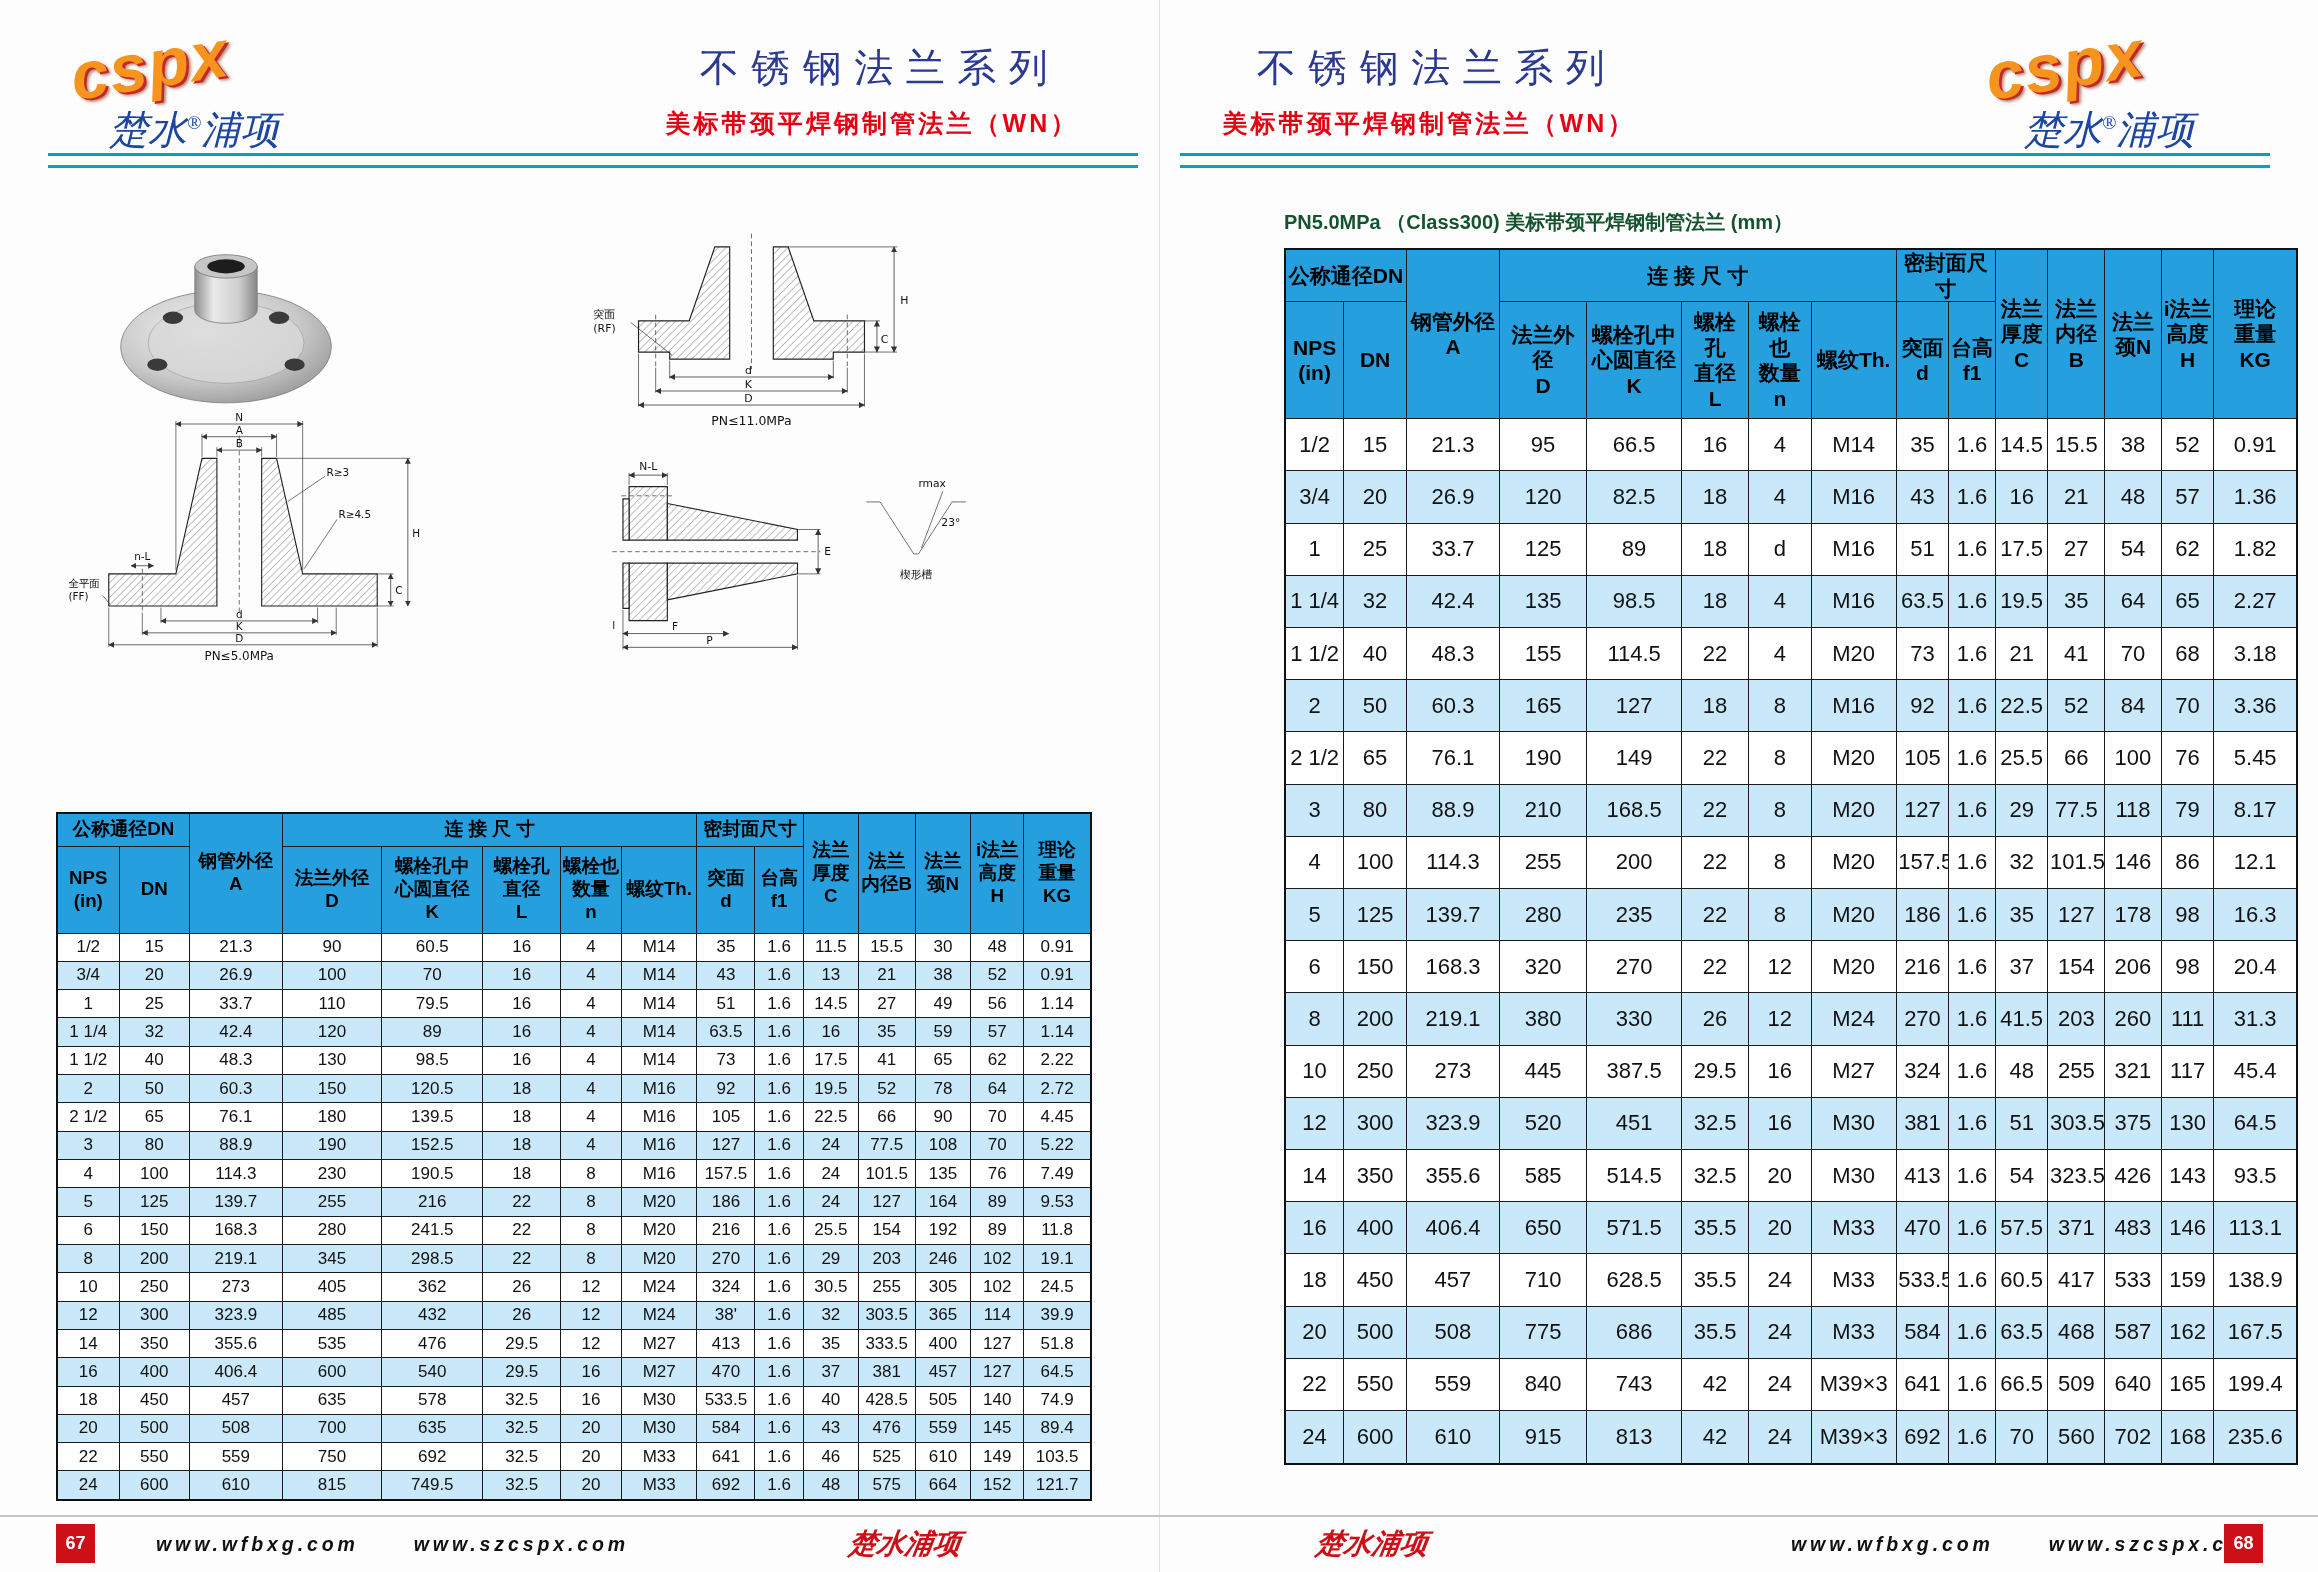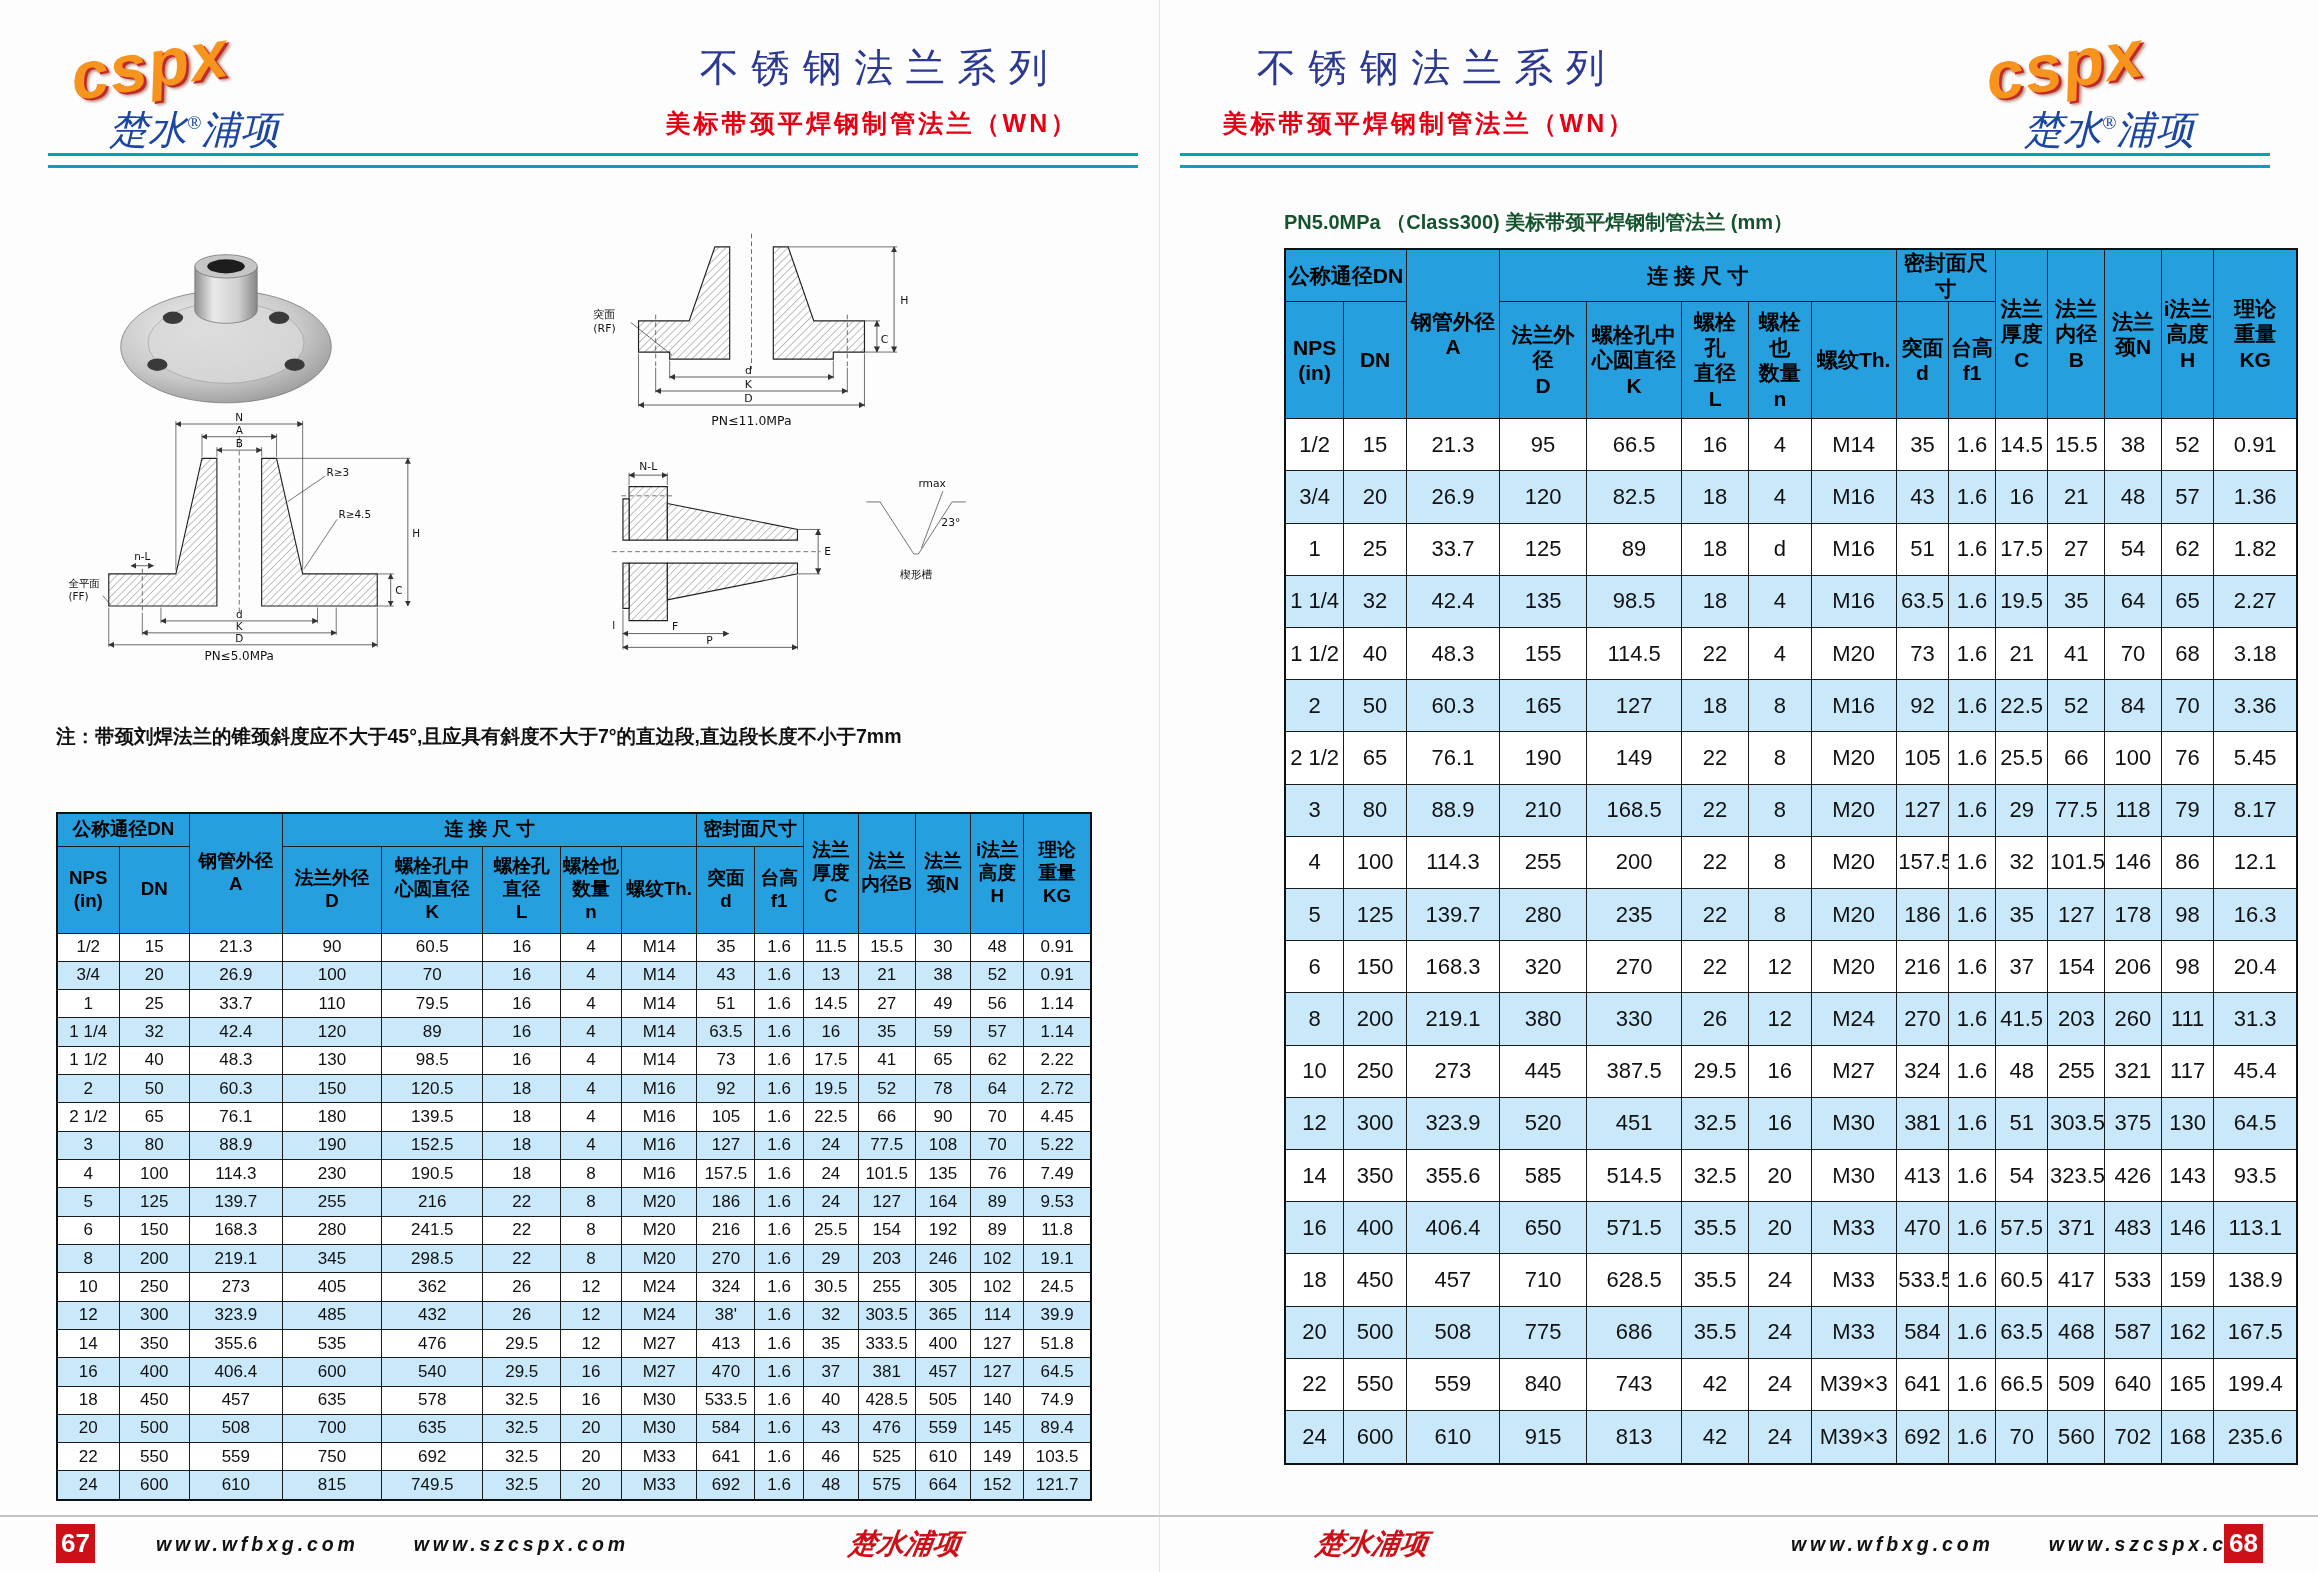--- a/index.html
+++ b/index.html
@@ -33,21 +33,21 @@
   table.spec tbody tr.alt td{background:#c9e8fa;}
   .t-left{font-size:17px;}
   .t-left thead tr.r1{height:33px;}  .t-left thead tr.r2{height:87px;}
   .t-left thead th{font-size:18.7px;}
   .t-right{font-size:22px;}
   .t-right thead tr.r1{height:41px;} .t-right thead tr.r2{height:117px;}
   .t-right thead th{font-size:21px;}
 
   
   .footer-rule{left:0;top:1515px;width:2319px;height:2.3px;background:#c4c4c4;}
-  .page-box{width:39px;height:39px;background:#cc1017;color:#fff;font-size:26px;font-weight:bold;
+  .page-box{width:39px;height:39px;background:#cc1017;color:#fff;font-size:18px;font-weight:bold;
     display:flex;align-items:center;justify-content:center;}
   .urls{font-size:19.5px;font-weight:bold;font-style:italic;letter-spacing:3.9px;white-space:nowrap;color:#111;}
   .urls span{margin-right:55px;margin-top:18px;}
   .brand-script{font-size:28px;font-weight:bold;font-style:italic;color:#cc1017;
     font-family:"DejaVu Serif","Liberation Serif",serif;transform:skewX(-8deg);white-space:nowrap;}
 
   .page-divider{left:1159px;top:0;width:0.8px;height:1572px;background:#e2e2e2;}
 
   
   svg text{font-family:"DejaVu Sans","Liberation Sans",sans-serif;font-size:14px;fill:#111;}
@@ -218,21 +218,20 @@
     <text x="130" y="227" text-anchor="middle">F</text>
     <text x="175" y="245" text-anchor="middle">P</text>
     <text x="48" y="226">l</text>
     <path class="thin" d="M380,60 L398,60 L442,128 L448,128 L492,60 L510,60" stroke-width="1.5"></path>
     <text x="478" y="92">23°</text>
     <line class="thin" x1="480" y1="46" x2="452" y2="120"></line>
     <text x="466" y="40" text-anchor="middle">rmax</text>
     <text x="445" y="160" text-anchor="middle">楔形槽</text>
   </svg>
 
-  <div class="abs note-line" style="left:56px;top:723px;">注：带颈刘焊法兰的锥颈斜度应不大于45°,且应具有斜度不大于7°的直边段,直边段长度不小于7mm</div>
 
   <div class="abs" style="left:56px;top:812px;width:1036px;height:689px;">
     <table class="spec t-left">
       <colgroup>
         <col style="width:6.0%">
           <col style="width:6.8%">
           <col style="width:9.0%">
           <col style="width:9.6%">
         <col style="width:9.8%">
           <col style="width:7.5%">

